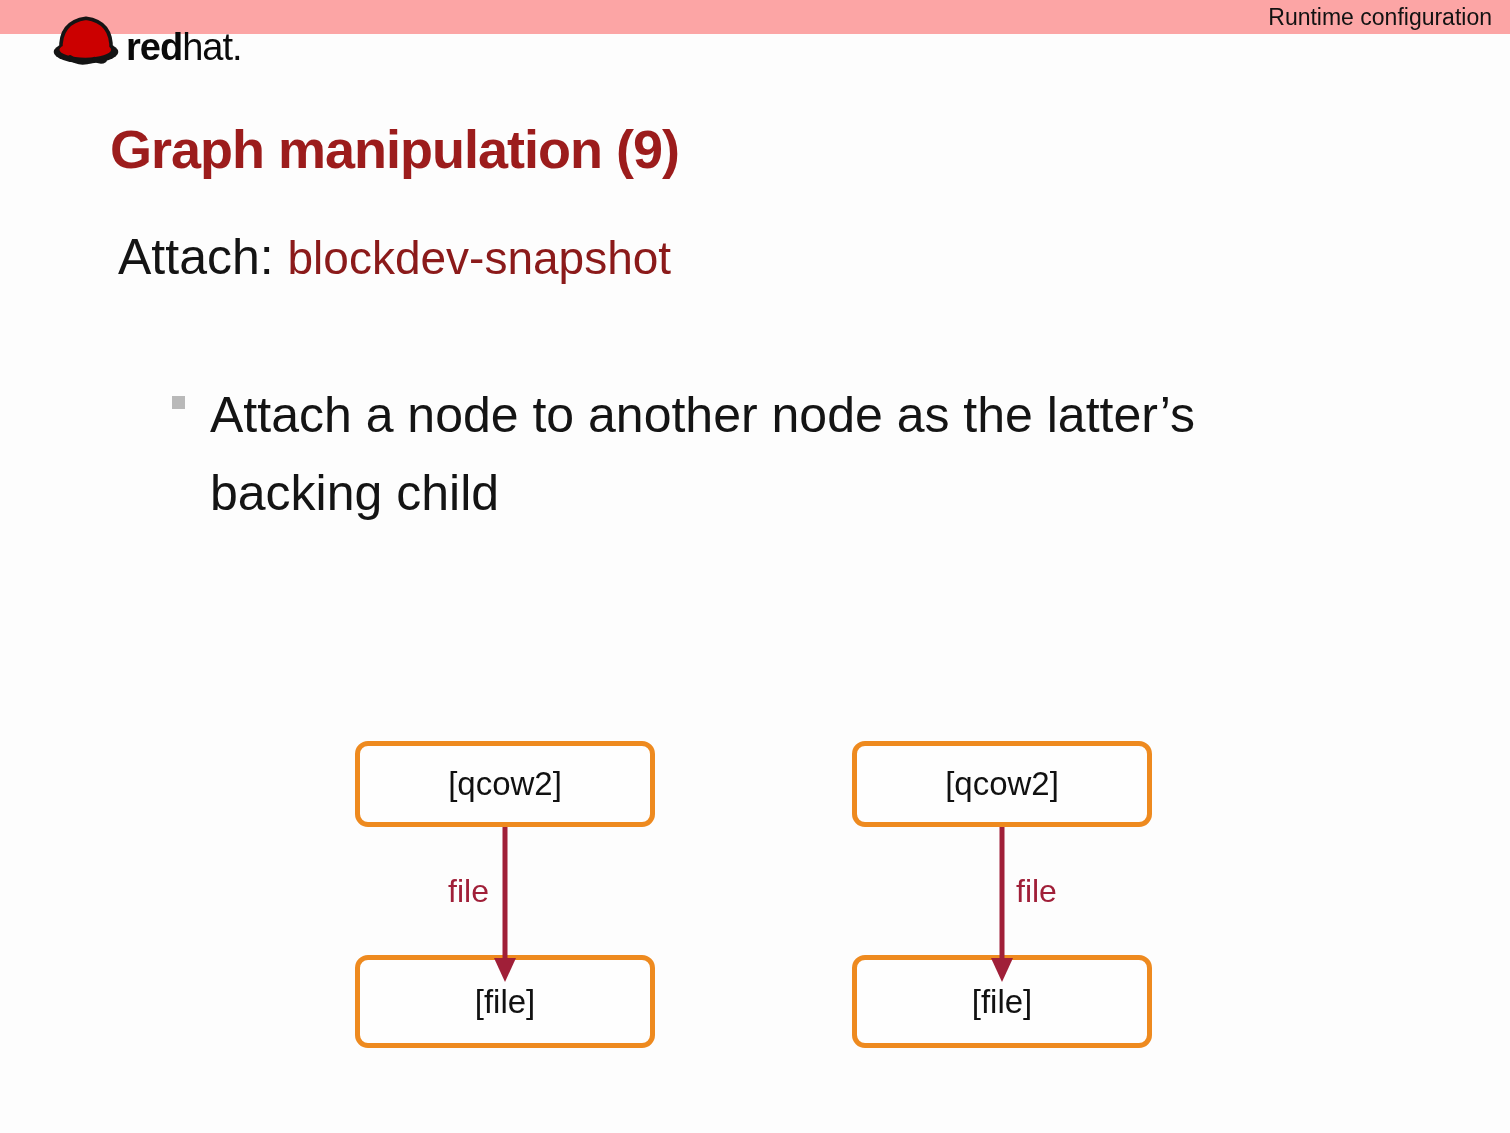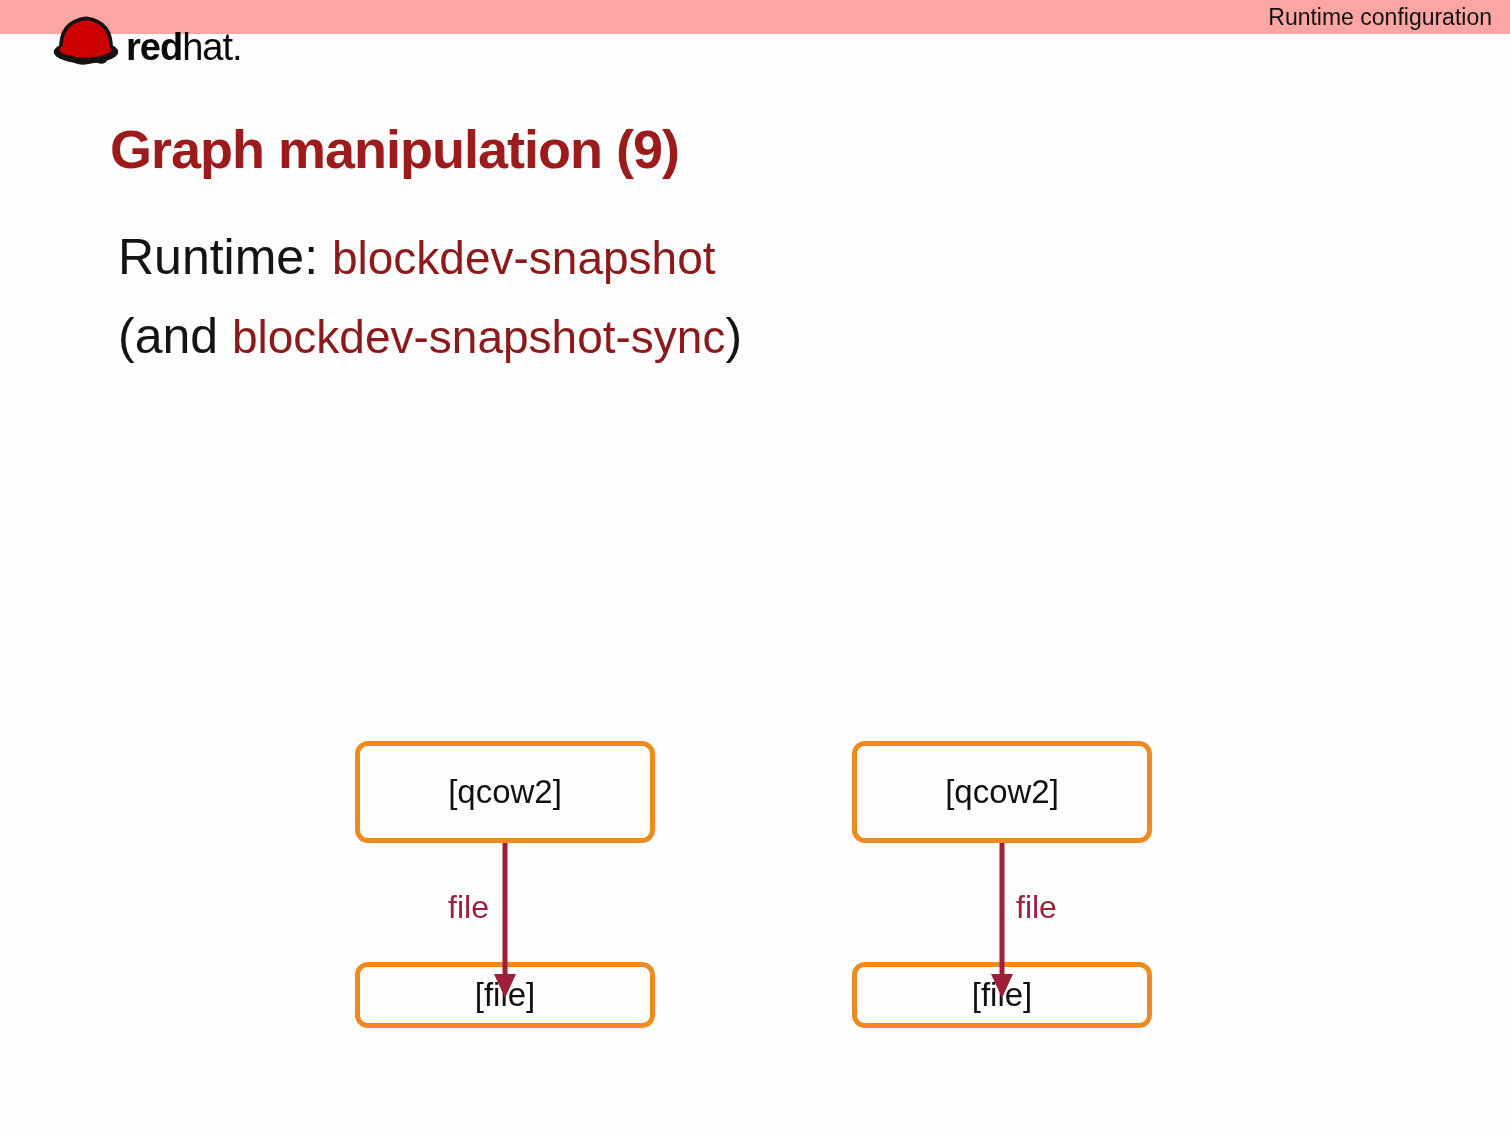--- a/index.html
+++ b/index.html
@@ -62,27 +62,27 @@
     width:13px; height:13px; background:#b9b9b9;
   }
   .bullet-line { display:block; }
 
   
   .graph { position:absolute; width:300px; }
   .graph.left  { left:355px; top:741px; }
   .graph.right { left:852px; top:741px; }
   .node {
     box-sizing:border-box;
-    width:100%; height:102px;
+    width:100%; height:86px;
     border:5px solid #ee8a1f; border-radius:13px;
     background:#fefefe;
     display:flex; align-items:center; justify-content:center;
     font-size:33px; color:#111;
   }
-  .node.bottom { height:66px; }
+  .node.bottom { height:93px;margin-top:9px; }
   .edge { position:relative; height:119px; }
   .edge-line {
     position:absolute; left:50%; transform:translateX(-50%);
     top:0; width:5px; height:133px; background:#a01f38;
   }
   .edge-head {
     position:absolute; left:50%; transform:translateX(-50%);
     top:131px; width:0; height:0;
     border-left:11px solid transparent;
     border-right:11px solid transparent;
@@ -113,24 +113,30 @@
         <path d="M28 72 q12 10 30 4" stroke="#141414" stroke-width="7" fill="none" stroke-linecap="round"></path>
         <path d="M62 74 q8 6 14 2" stroke="#141414" stroke-width="6" fill="none" stroke-linecap="round"></path>
       </svg>
     </span>
     <span class="brand"><b>red</b><span>hat.</span></span>
   </div>
 
   <h1 class="title">Graph manipulation (9)</h1>
 
   <div class="intro">
-    <div class="intro-line"><span>Runtime: </span><code>blockdev-snapshot</code></div>
-    <div class="intro-line"><span>(and </span><code>blockdev-snapshot-sync</code><span>)</span></div>
+    <div class="intro-line"><span>Attach: </span><code>blockdev-snapshot</code></div>
   </div>
 
+  <div class="bullets">
+    <div class="bullet-item">
+      <span class="bullet-square"></span>
+      <span class="bullet-line">Attach a node to another node as the latter’s</span>
+      <span class="bullet-line">backing child</span>
+    </div>
+  </div>
 
   <div class="graph left label-left">
     <div class="node top">[qcow2]</div>
     <div class="edge">
       <div class="edge-line"></div>
       <div class="edge-head"></div>
       <span class="edge-label">file</span>
     </div>
     <div class="node bottom">[file]</div>
   </div>

